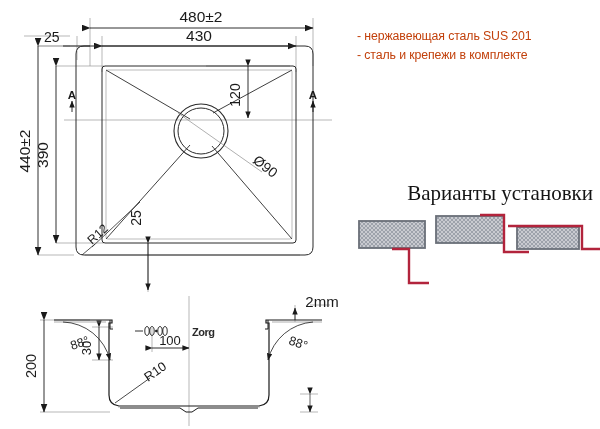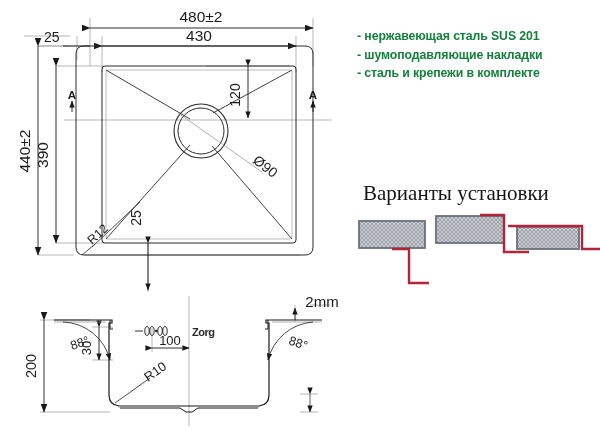--- a/index.html
+++ b/index.html
@@ -7,32 +7,32 @@
     width:600px;height:429px;overflow:hidden;position:relative;
     font-family:"Liberation Sans",sans-serif;color:#1a1a1a;
   }
   #root{position:relative;width:600px;height:429px;}
 
   svg.layer{position:absolute;left:0;top:0;width:600px;height:429px;}
 
   .spec-list{
     position:absolute;left:357px;top:27px;width:238px;
     font-family:"Liberation Sans",sans-serif;
-    font-size:12.3px;font-weight:700;color:#15803d;
+    font-size:12.3px;font-weight:400;color:#c2410c;
     letter-spacing:-0.1px;
   }
   .spec-list .spec-line{
     line-height:18.6px;white-space:nowrap;
   }
 
   .variants-title{
     position:absolute;left:363px;top:181px;width:230px;
     font-family:"Liberation Serif",serif;
     font-size:21px;font-weight:400;color:#141414;
-    text-align:left;white-space:nowrap;
+    text-align:right;white-space:nowrap;
   }
 </style>
 </head>
 <body>
 
 <div id="root">
 
   <svg class="layer" viewBox="0 0 600 429">
     <defs>
       <marker id="ar" markerWidth="9" markerHeight="7" refX="8.5" refY="3.5" orient="auto" markerUnits="userSpaceOnUse">
@@ -221,19 +221,18 @@
 
       <g>
         <rect x="517" y="227" width="62" height="22" fill="url(#hatch)" stroke="#6a6f78" stroke-width="1.8"></rect>
         <path d="M508,226 L582,226 L582,249 L600,249" fill="none" stroke="#b2243c" stroke-width="2.4"></path>
       </g>
     </g>
   </svg>
 
   <div class="spec-list">
     <div class="spec-line">- нержавеющая сталь SUS 201</div>
-    <div class="spec-line">- шумоподавляющие накладки</div>
     <div class="spec-line">- сталь и крепежи в комплекте</div>
   </div>
 
   <div class="variants-title">Варианты установки</div>
 
 </div>
 
 </body></html>

